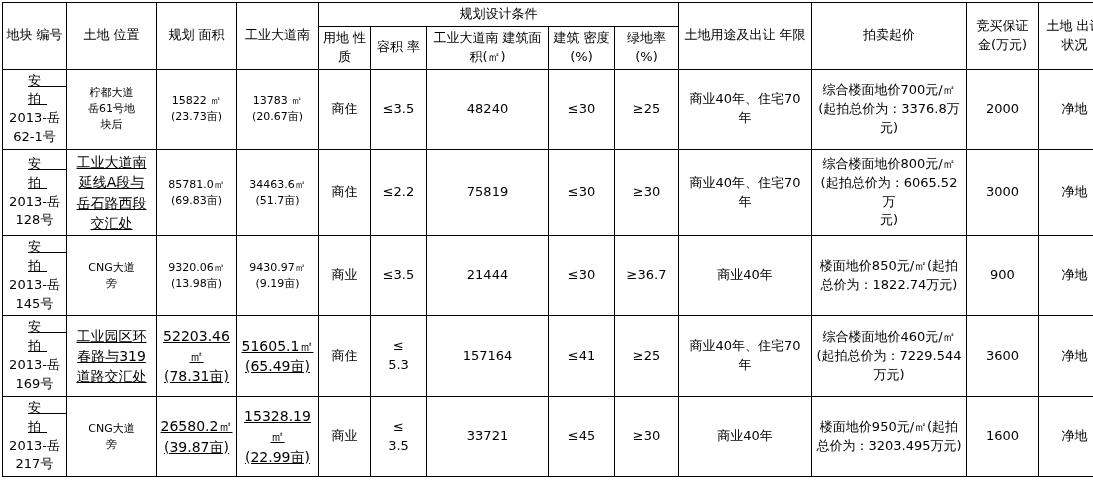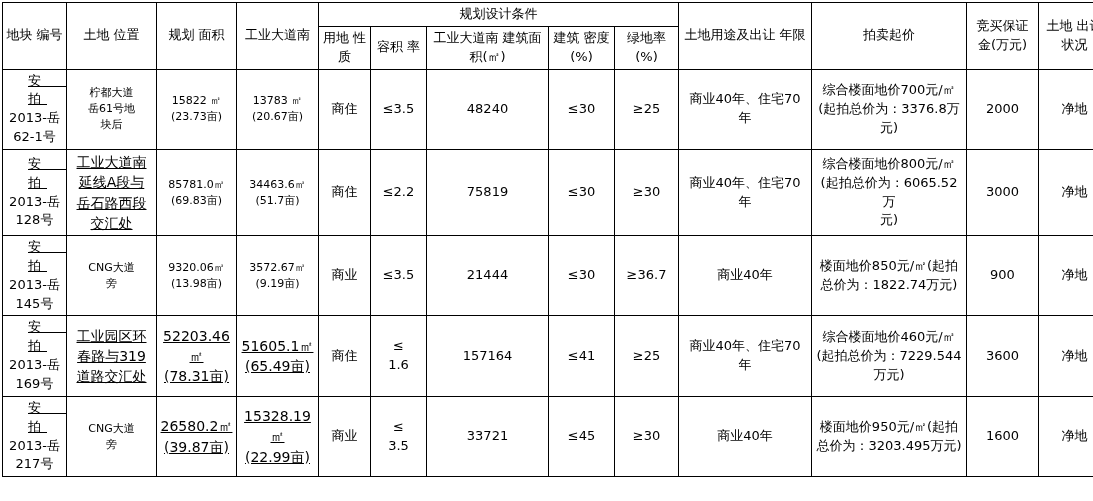--- a/index.html
+++ b/index.html
@@ -243,21 +243,21 @@
       </td>
       <td class="cell-sm two-line">
         <span>CNG大道</span>
         <span>旁</span>
       </td>
       <td class="cell-sm two-line">
         <span>9320.06㎡</span>
         <span>(13.98亩)</span>
       </td>
       <td class="cell-sm two-line">
-        <span>3572.67㎡</span>
+        <span>9430.97㎡</span>
         <span>(9.19亩)</span>
       </td>
       <td class="cell">商业</td>
       <td class="cell">≤3.5</td>
       <td class="cell">21444</td>
       <td class="cell">≤30</td>
       <td class="cell">≥36.7</td>
       <td class="cell">商业40年</td>
       <td class="cell two-line cell-left-pad">
         <span>楼面地价850元/㎡(起拍</span>
@@ -282,21 +282,21 @@
         <span>52203.46㎡</span>
         <span>(78.31亩)</span>
       </td>
       <td class="cell-xs two-line">
         <span>51605.1㎡</span>
         <span>(65.49亩)</span>
       </td>
       <td class="cell">商住</td>
       <td class="cell two-line">
         <span>≤</span>
-        <span>1.6</span>
+        <span>5.3</span>
       </td>
       <td class="cell">157164</td>
       <td class="cell">≤41</td>
       <td class="cell">≥25</td>
       <td class="cell two-line">
         <span>商业40年、住宅70</span>
         <span>年</span>
       </td>
       <td class="cell two-line cell-left-pad">
         <span>综合楼面地价460元/㎡</span>

